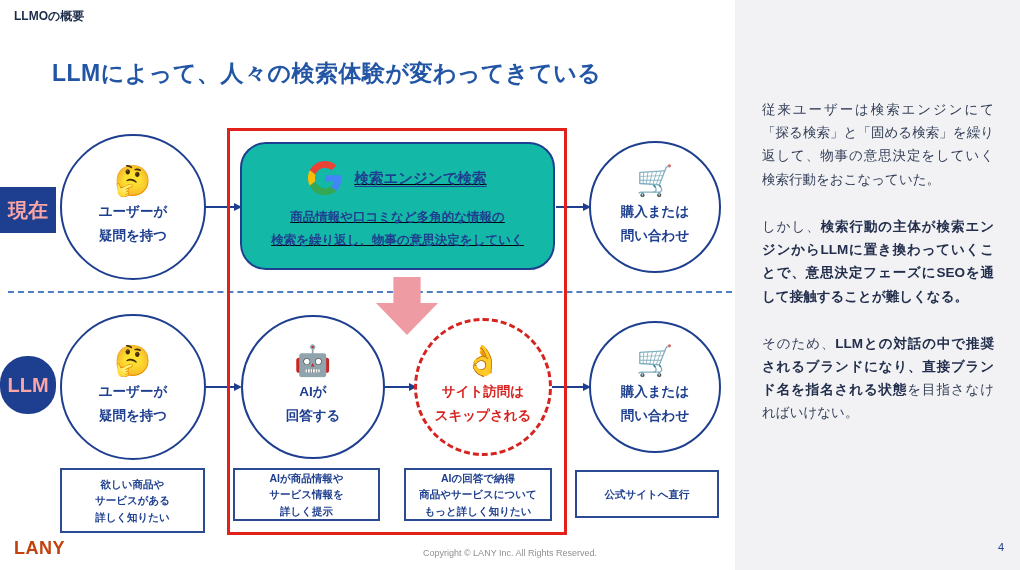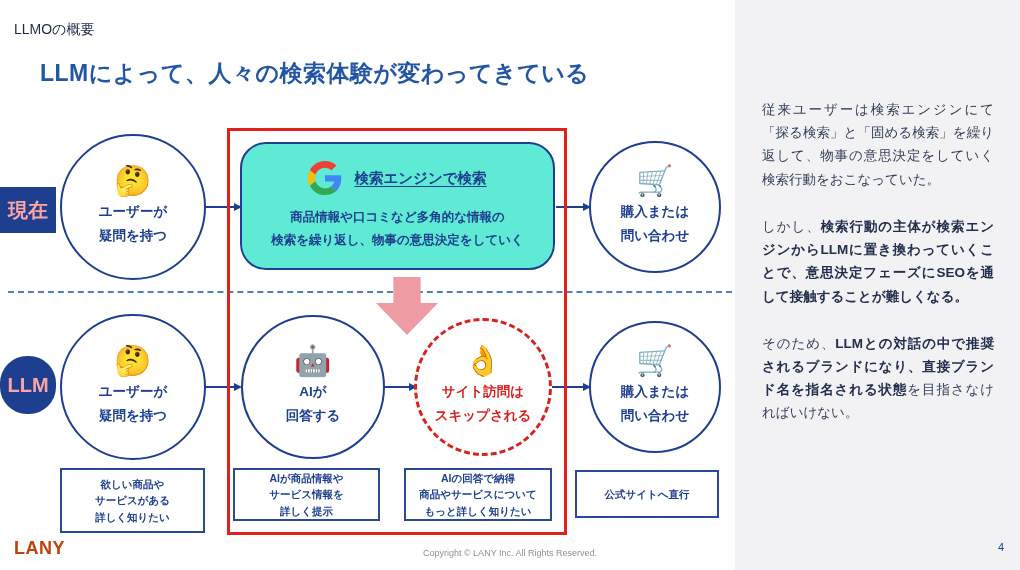--- a/index.html
+++ b/index.html
@@ -5,22 +5,22 @@
   html,body{margin:0;padding:0;background:#ffffff;}
   .slide{
     position:relative; width:1020px; height:570px; overflow:hidden;
     font-family:"Liberation Sans","DejaVu Sans",sans-serif;
     background:#ffffff;
   }
   .abs{position:absolute;}
   .prewrap{white-space:pre-line;}
 
   
-  .slide-header{left:14px; top:21px; font-size:14px; font-weight:normal; color:#1c2b4a;}
-  .slide-title{left:40px; top:58px; font-size:23px; font-weight:bold; color:#2256a5; letter-spacing:.5px;}
+  .slide-header{left:14px; top:8px; font-size:12px; font-weight:bold; color:#1c2b4a;}
+  .slide-title{left:52px; top:58px; font-size:23px; font-weight:bold; color:#2256a5; letter-spacing:.5px;}
 
   
   .row-label{background:#1e3f8f; color:#fca5a5; font-weight:bold; font-size:20px;
     display:flex; align-items:center; justify-content:center;}
   .label-current{left:0; top:187px; width:56px; height:46px;}
   .label-llm{left:0; top:356px; width:56px; height:58px;border-radius:27px;}
 
   
   .circle{border:2.5px solid #1e3f8f; border-radius:50%; background:#ffffff;
     display:flex; flex-direction:column; align-items:center; justify-content:center;
@@ -30,22 +30,22 @@
   .c-user1{left:60px; top:134px; width:146px; height:146px;}
   .c-buy1{left:589px; top:141px; width:132px; height:132px;}
   .c-user2{left:60px; top:314px; width:146px; height:146px;}
   .c-ai{left:241px; top:315px; width:144px; height:144px;}
   .c-skip{left:414px; top:318px; width:138px; height:138px; border:3px dashed #d6231f;}
   .c-skip .ctext{color:#d6231f;}
   .c-buy2{left:589px; top:321px; width:132px; height:132px;}
 
   
   .search-box{left:240px; top:142px; width:315px; height:128px; box-sizing:border-box;
-    border:2.5px solid #1e3f8f; border-radius:26px; background:#5eead4; z-index:3;
-    display:flex; flex-direction:column; align-items:center; justify-content:center; gap:11px;}
+    border:2.5px solid #1e3f8f; border-radius:26px; background:#14b8a6; z-index:3;
+    display:flex; flex-direction:column; align-items:center; justify-content:center; gap:11px;text-decoration:underline;}
   .search-box .head{display:flex; align-items:center; gap:12px;}
   .search-box .head .g{width:34px; height:34px;}
   .search-box .head .t{font-size:14.5px; font-weight:bold; color:#1e3f8f;
     text-decoration:underline; text-underline-offset:3px;}
   .search-box .body{font-size:12.5px; font-weight:bold; color:#1e3f8f; line-height:1.8; text-align:center;}
 
   
   .red-frame{left:227px; top:128px; width:340px; height:407px; border:3px solid #e2211b;
     box-sizing:border-box; z-index:4; pointer-events:none;}
 

